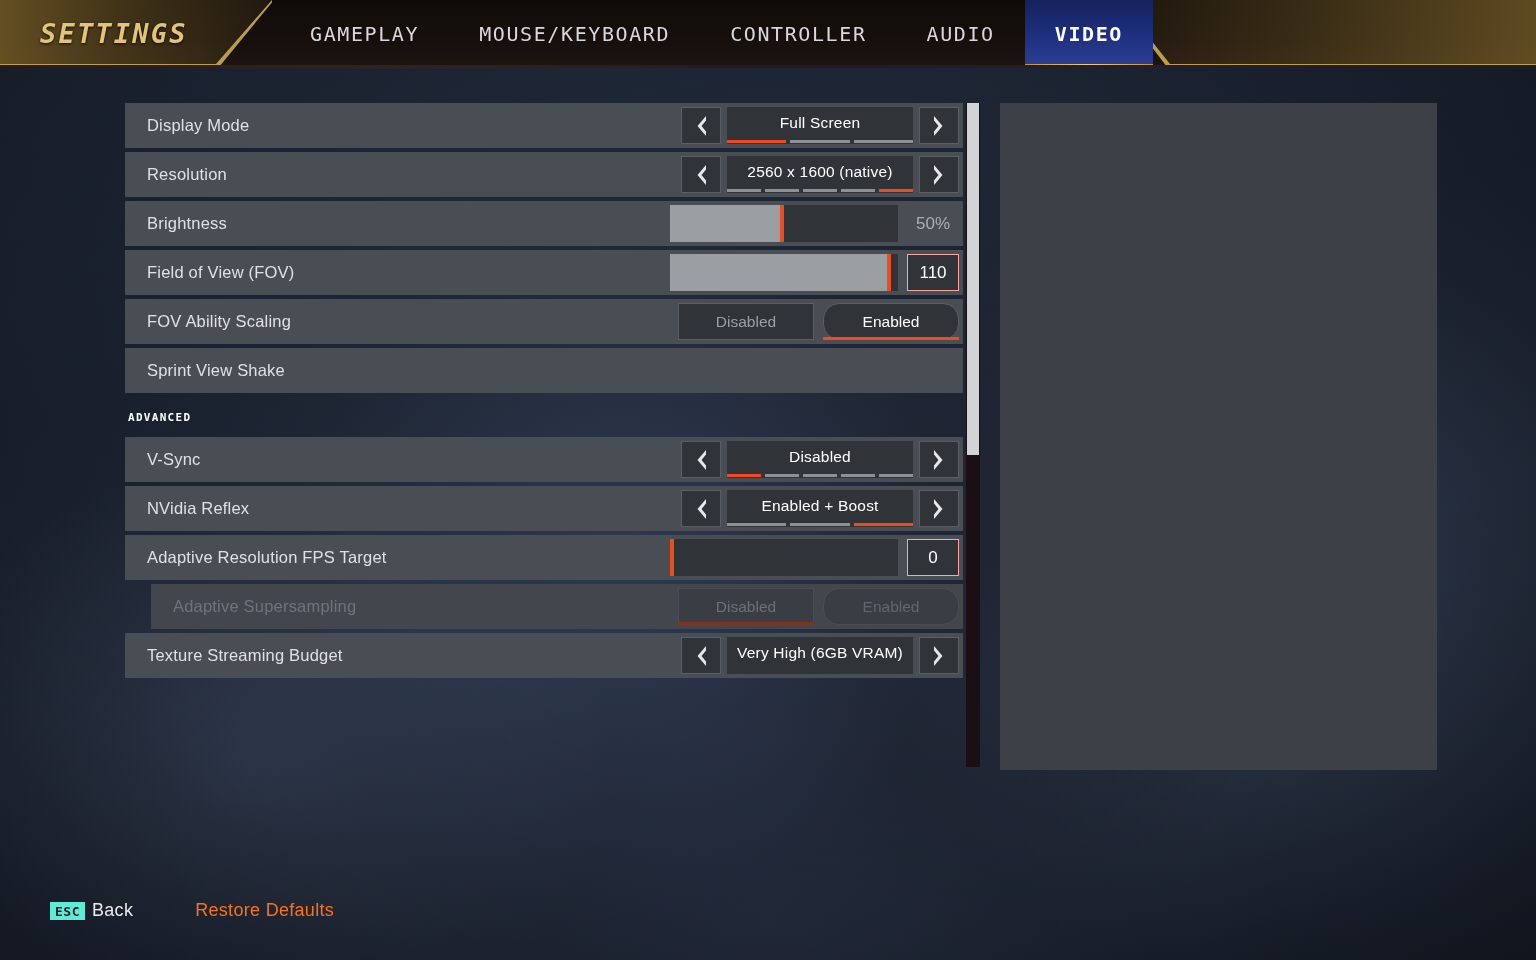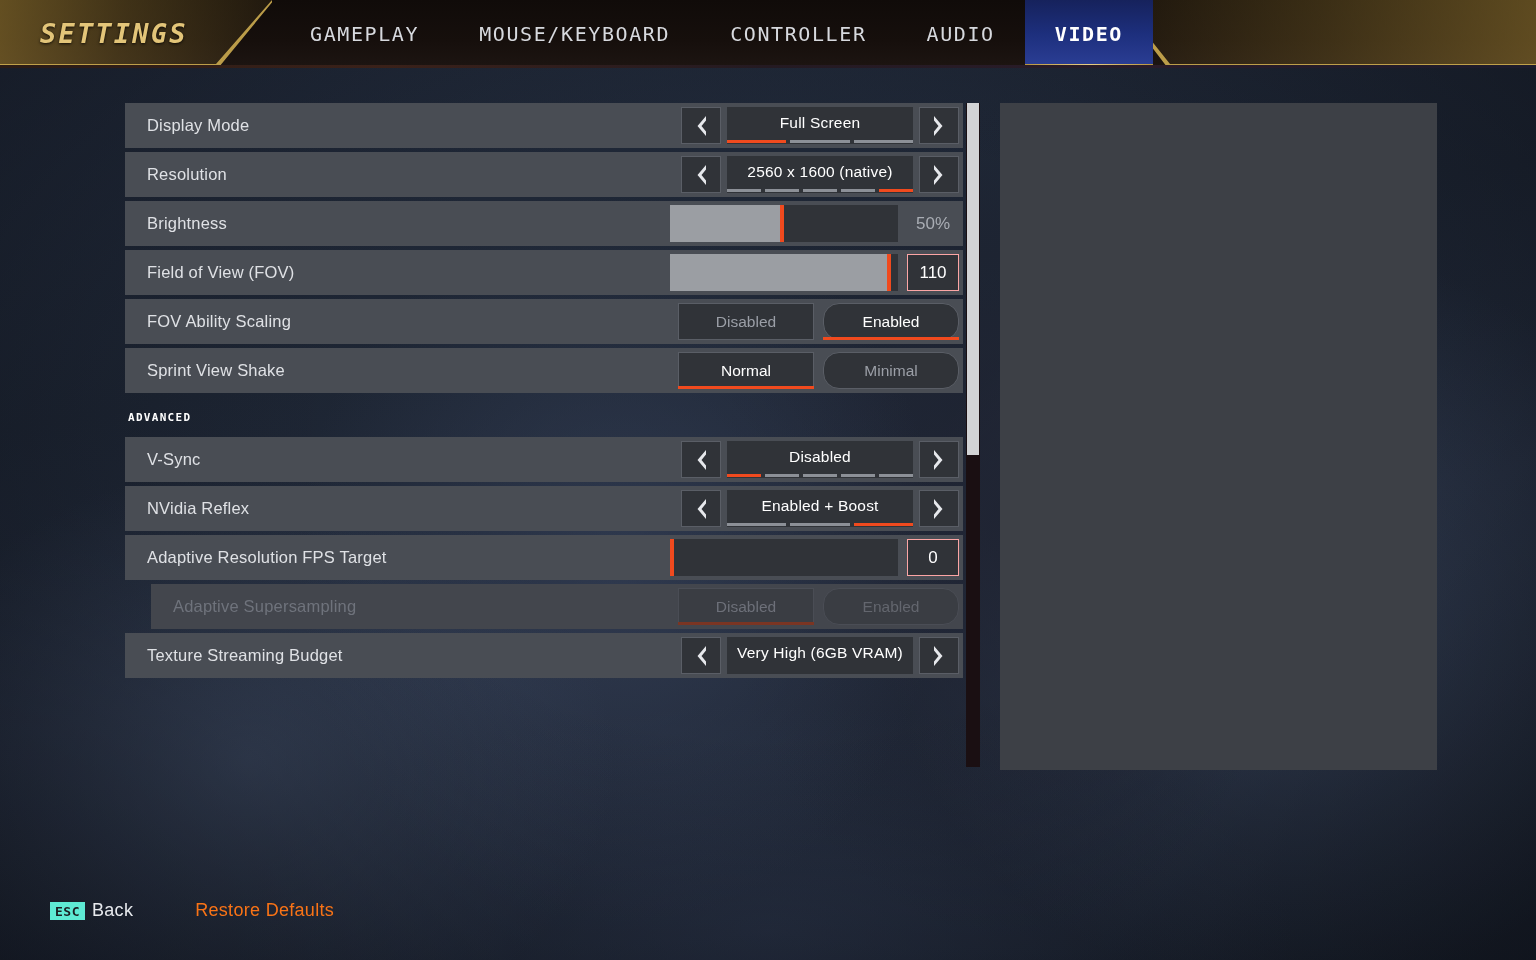--- a/index.html
+++ b/index.html
@@ -441,24 +441,20 @@
       </div>
       <div class="row">
         <div class="row-label">FOV Ability Scaling</div>
         <div class="controls">
           <div class="toggle">Disabled</div>
           <div class="toggle on">Enabled</div>
         </div>
       </div>
       <div class="row">
         <div class="row-label">Sprint View Shake</div>
-        <div class="controls">
-          <div class="toggle on">Normal</div>
-          <div class="toggle">Minimal</div>
-        </div>
       </div>
       <div class="section-head">ADVANCED</div>
       <div class="row">
         <div class="row-label">V-Sync</div>
         <div class="controls">
           <div class="arrow-btn">
             <svg width="16" height="22" viewBox="0 0 16 22">
               <path d="M13 1 L4.5 11 L13 21 L13 16.5 L8.5 11 L13 5.5 Z" fill="#e6e8ec"></path>
             </svg>
           </div>

